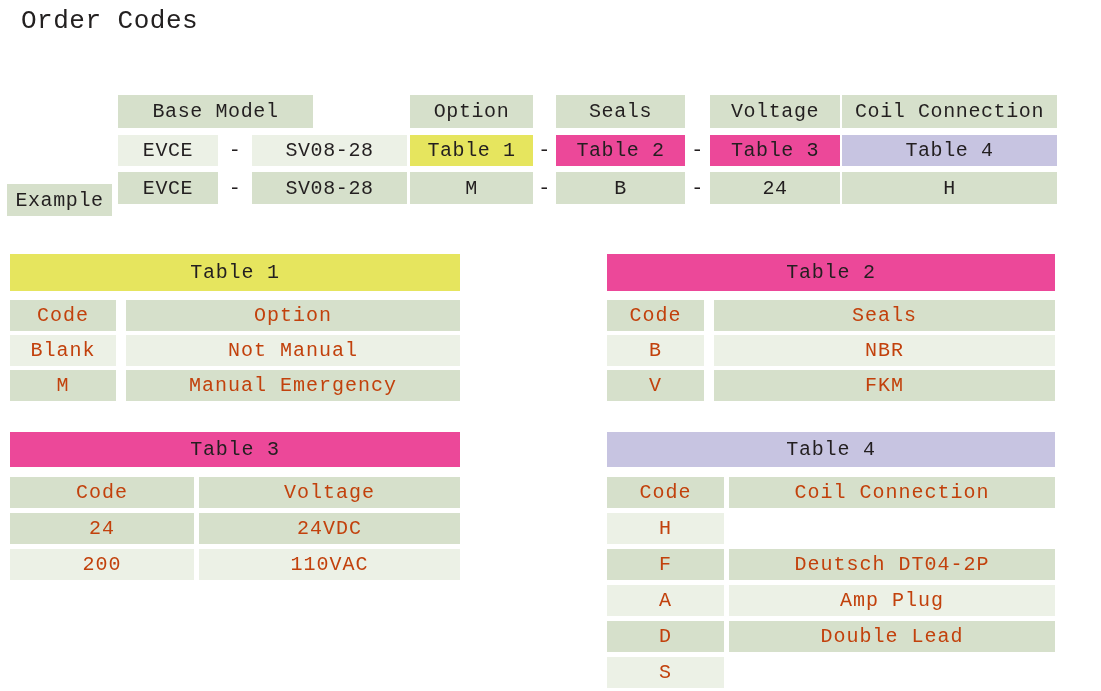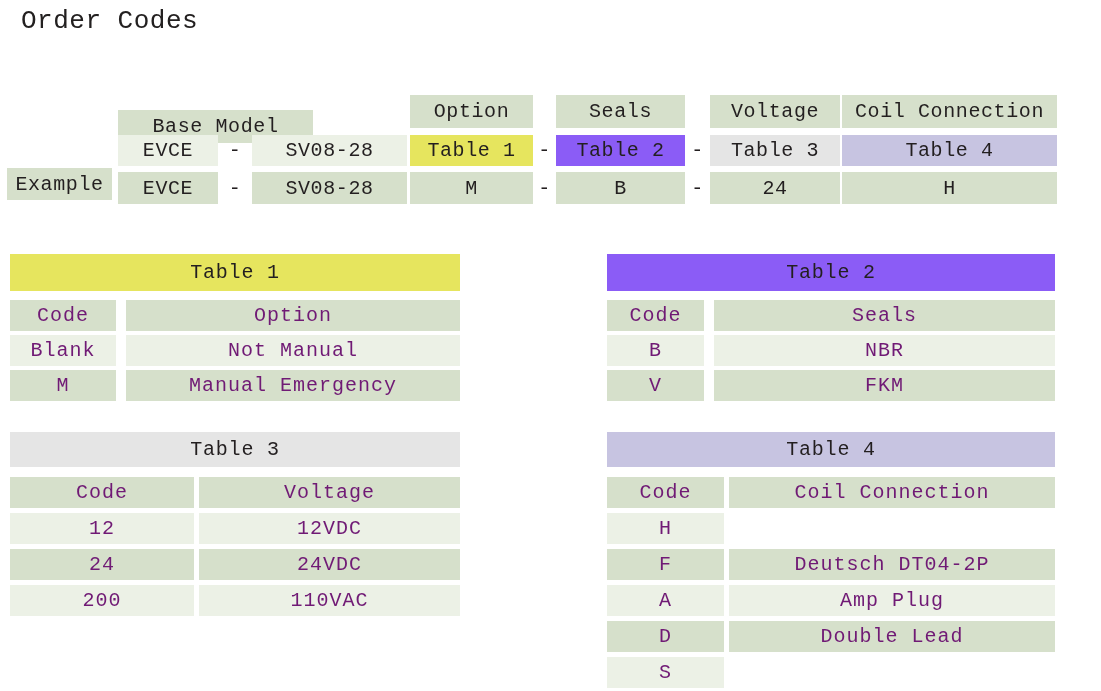--- a/index.html
+++ b/index.html
@@ -12,70 +12,70 @@
     color:#232020; font-weight:500;
   }
   
   .cell {
     position:absolute; display:flex; align-items:center; justify-content:center;
     font-size:20px; letter-spacing:0.6px; color:#231f20; white-space:nowrap;
   }
   .dark   { background:#d6e0cb; }
   .light  { background:#ecf1e6; }
   .yellow { background:#e6e55e; }
-  .blue   { background:#8b5cf6; }
-  .orange { background:#e5e5e5; }
+  .blue   { background:#ec4899; }
+  .orange { background:#ec4899; }
   .lav    { background:#c7c4e1; }
   .dash   { background:transparent; font-size:20px; }
 
   
   .bt-table { position:absolute; }
   .bt-header {
     height:37px; display:flex; align-items:center; justify-content:center;
     font-size:20px; letter-spacing:0.8px; color:#231f20;
   }
   .t3 .bt-header, .t4 .bt-header { height:35px; }
   .bt-row { display:flex; height:31px; margin-top:4px; }
   .t3 .bt-row, .t4 .bt-row { margin-top:5px; }
   .bt-row.first { margin-top:9px; }
   .t3 .bt-row.first, .t4 .bt-row.first { margin-top:10px; }
   .bt-row .c { display:flex; align-items:center; justify-content:center;
-               font-size:20px; letter-spacing:1px; color:#701a75; white-space:nowrap; }
+               font-size:20px; letter-spacing:1px; color:#c2410c; white-space:nowrap; }
   .bt-row .c2 { flex:1; }
   .t1 .c1 { width:106px; } .t1 .c2 { margin-left:10px; }
   .t2 .c1 { width:97px;  } .t2 .c2 { margin-left:10px; }
   .t3 .c1 { width:184px; } .t3 .c2 { margin-left:5px; }
   .t4 .c1 { width:117px; } .t4 .c2 { margin-left:5px; }
 </style>
 </head>
 <body>
 
 <div id="page">
 
   <div class="title">Order Codes</div>
 
   <div>
 
-    <div class="cell dark" style="left:118px; top:110px; width:195px; height:33px;">Base Model</div>
+    <div class="cell dark" style="left:118px; top:95px; width:195px; height:33px;">Base Model</div>
     <div class="cell dark" style="left:410px; top:95px; width:123px; height:33px;">Option</div>
     <div class="cell dark" style="left:556px; top:95px; width:129px; height:33px;">Seals</div>
     <div class="cell dark" style="left:710px; top:95px; width:130px; height:33px;">Voltage</div>
     <div class="cell dark" style="left:842px; top:95px; width:215px; height:33px;">Coil Connection</div>
 
     <div class="cell light" style="left:118px; top:135px; width:100px; height:31px;">EVCE</div>
     <div class="cell dash" style="left:218px; top:135px; width:34px; height:31px;">-</div>
     <div class="cell light" style="left:252px; top:135px; width:155px; height:31px;">SV08-28</div>
     <div class="cell yellow" style="left:410px; top:135px; width:123px; height:31px;">Table 1</div>
     <div class="cell dash" style="left:533px; top:135px; width:23px; height:31px;">-</div>
     <div class="cell blue" style="left:556px; top:135px; width:129px; height:31px;">Table 2</div>
     <div class="cell dash" style="left:685px; top:135px; width:25px; height:31px;">-</div>
     <div class="cell orange" style="left:710px; top:135px; width:130px; height:31px;">Table 3</div>
     <div class="cell lav" style="left:842px; top:135px; width:215px; height:31px;">Table 4</div>
 
-    <div class="cell dark" style="left:7px; top:168px; width:105px; height:32px;">Example</div>
+    <div class="cell dark" style="left:7px; top:184px; width:105px; height:32px;">Example</div>
     <div class="cell dark" style="left:118px; top:172px; width:100px; height:32px;">EVCE</div>
     <div class="cell dash" style="left:218px; top:172px; width:34px; height:32px;">-</div>
     <div class="cell dark" style="left:252px; top:172px; width:155px; height:32px;">SV08-28</div>
     <div class="cell dark" style="left:410px; top:172px; width:123px; height:32px;">M</div>
     <div class="cell dash" style="left:533px; top:172px; width:23px; height:32px;">-</div>
     <div class="cell dark" style="left:556px; top:172px; width:129px; height:32px;">B</div>
     <div class="cell dash" style="left:685px; top:172px; width:25px; height:32px;">-</div>
     <div class="cell dark" style="left:710px; top:172px; width:130px; height:32px;">24</div>
     <div class="cell dark" style="left:842px; top:172px; width:215px; height:32px;">H</div>
   </div>
@@ -112,24 +112,20 @@
     </div>
   </div>
 
   <div class="bt-table t3" style="left:10px; top:432px; width:450px;">
     <div class="bt-header orange">Table 3</div>
     <div class="bt-row first">
       <div class="c c1 dark">Code</div>
       <div class="c c2 dark">Voltage</div>
     </div>
     <div class="bt-row">
-      <div class="c c1 light">12</div>
-      <div class="c c2 light">12VDC</div>
-    </div>
-    <div class="bt-row">
       <div class="c c1 dark">24</div>
       <div class="c c2 dark">24VDC</div>
     </div>
     <div class="bt-row">
       <div class="c c1 light">200</div>
       <div class="c c2 light">110VAC</div>
     </div>
   </div>
 
   <div class="bt-table t4" style="left:607px; top:432px; width:448px;">

